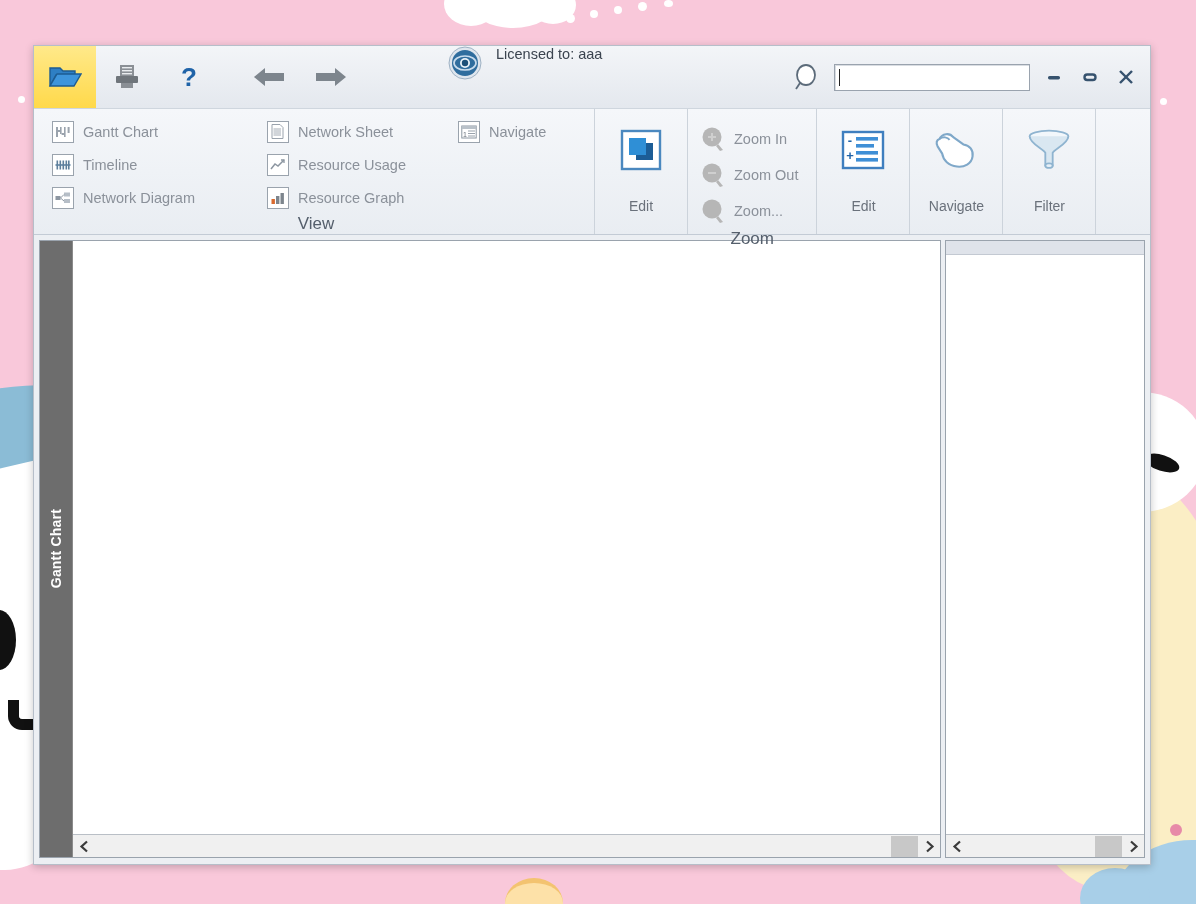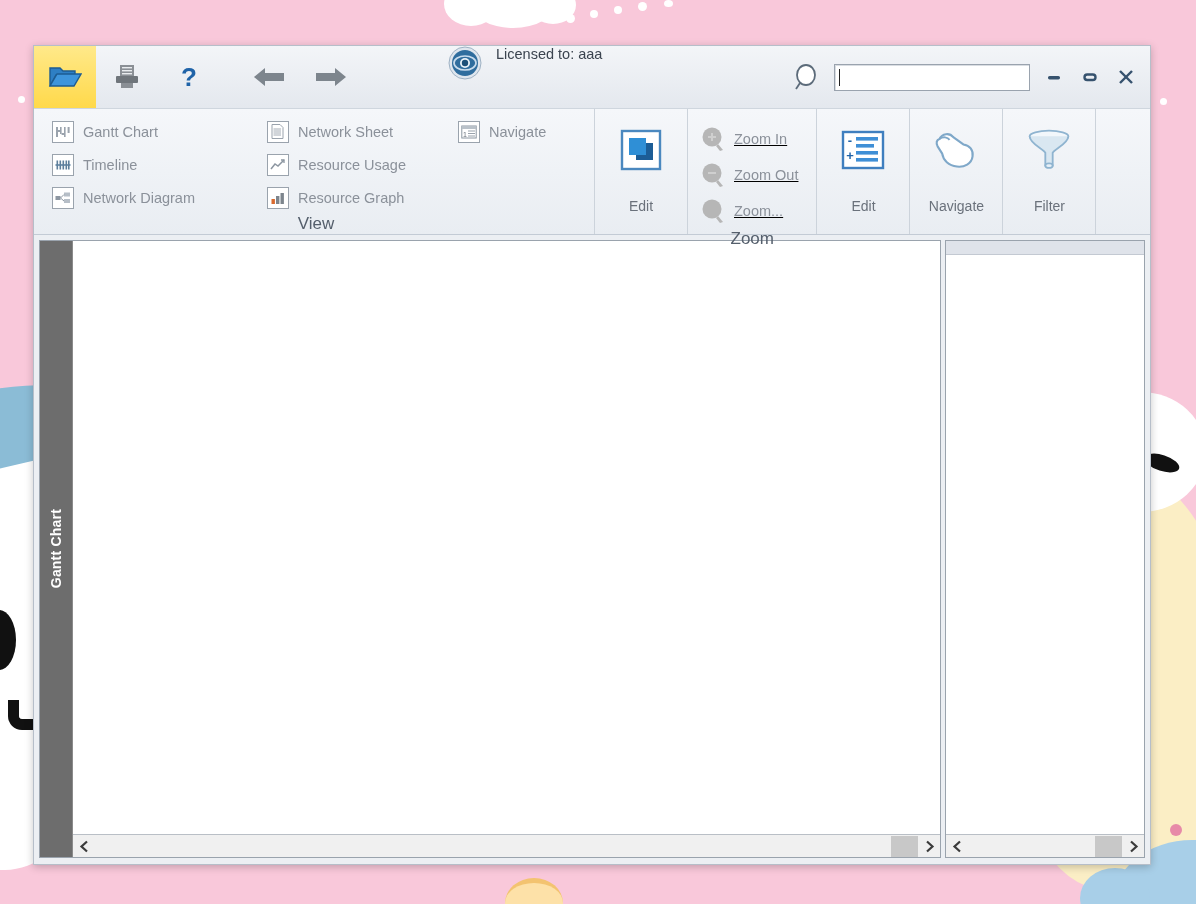--- a/index.html
+++ b/index.html
@@ -540,21 +540,21 @@
               <rect x="18" y="16" width="17" height="17" fill="#1c5d96"></rect>
               <rect x="11" y="11" width="17" height="17" fill="#2f8fd6"></rect>
             </svg>
           </span>
           <span class="bigbtn-label">Edit</span>
         </div>
         <div class="rgroup-label"></div>
       </div>
 
       <div class="rgroup">
-        <div style="padding:6px 6px 0 8px;text-decoration:underline;">
+        <div style="padding:6px 6px 0 8px;">
           <div class="zitem">
             <svg width="26" height="26" viewBox="0 0 26 26">
               <circle cx="12" cy="11" r="9.5" fill="#b6b6b6"></circle>
               <path d="M18 18 L23 24 L20 25 L16 20 Z" fill="#b6b6b6"></path>
               <line x1="8" y1="11" x2="16" y2="11" stroke="#cfcfcf" stroke-width="2"></line>
               <line x1="12" y1="7" x2="12" y2="15" stroke="#cfcfcf" stroke-width="2"></line>
             </svg>
             <span class="zitem-label">Zoom In</span>
           </div>
           <div class="zitem">

